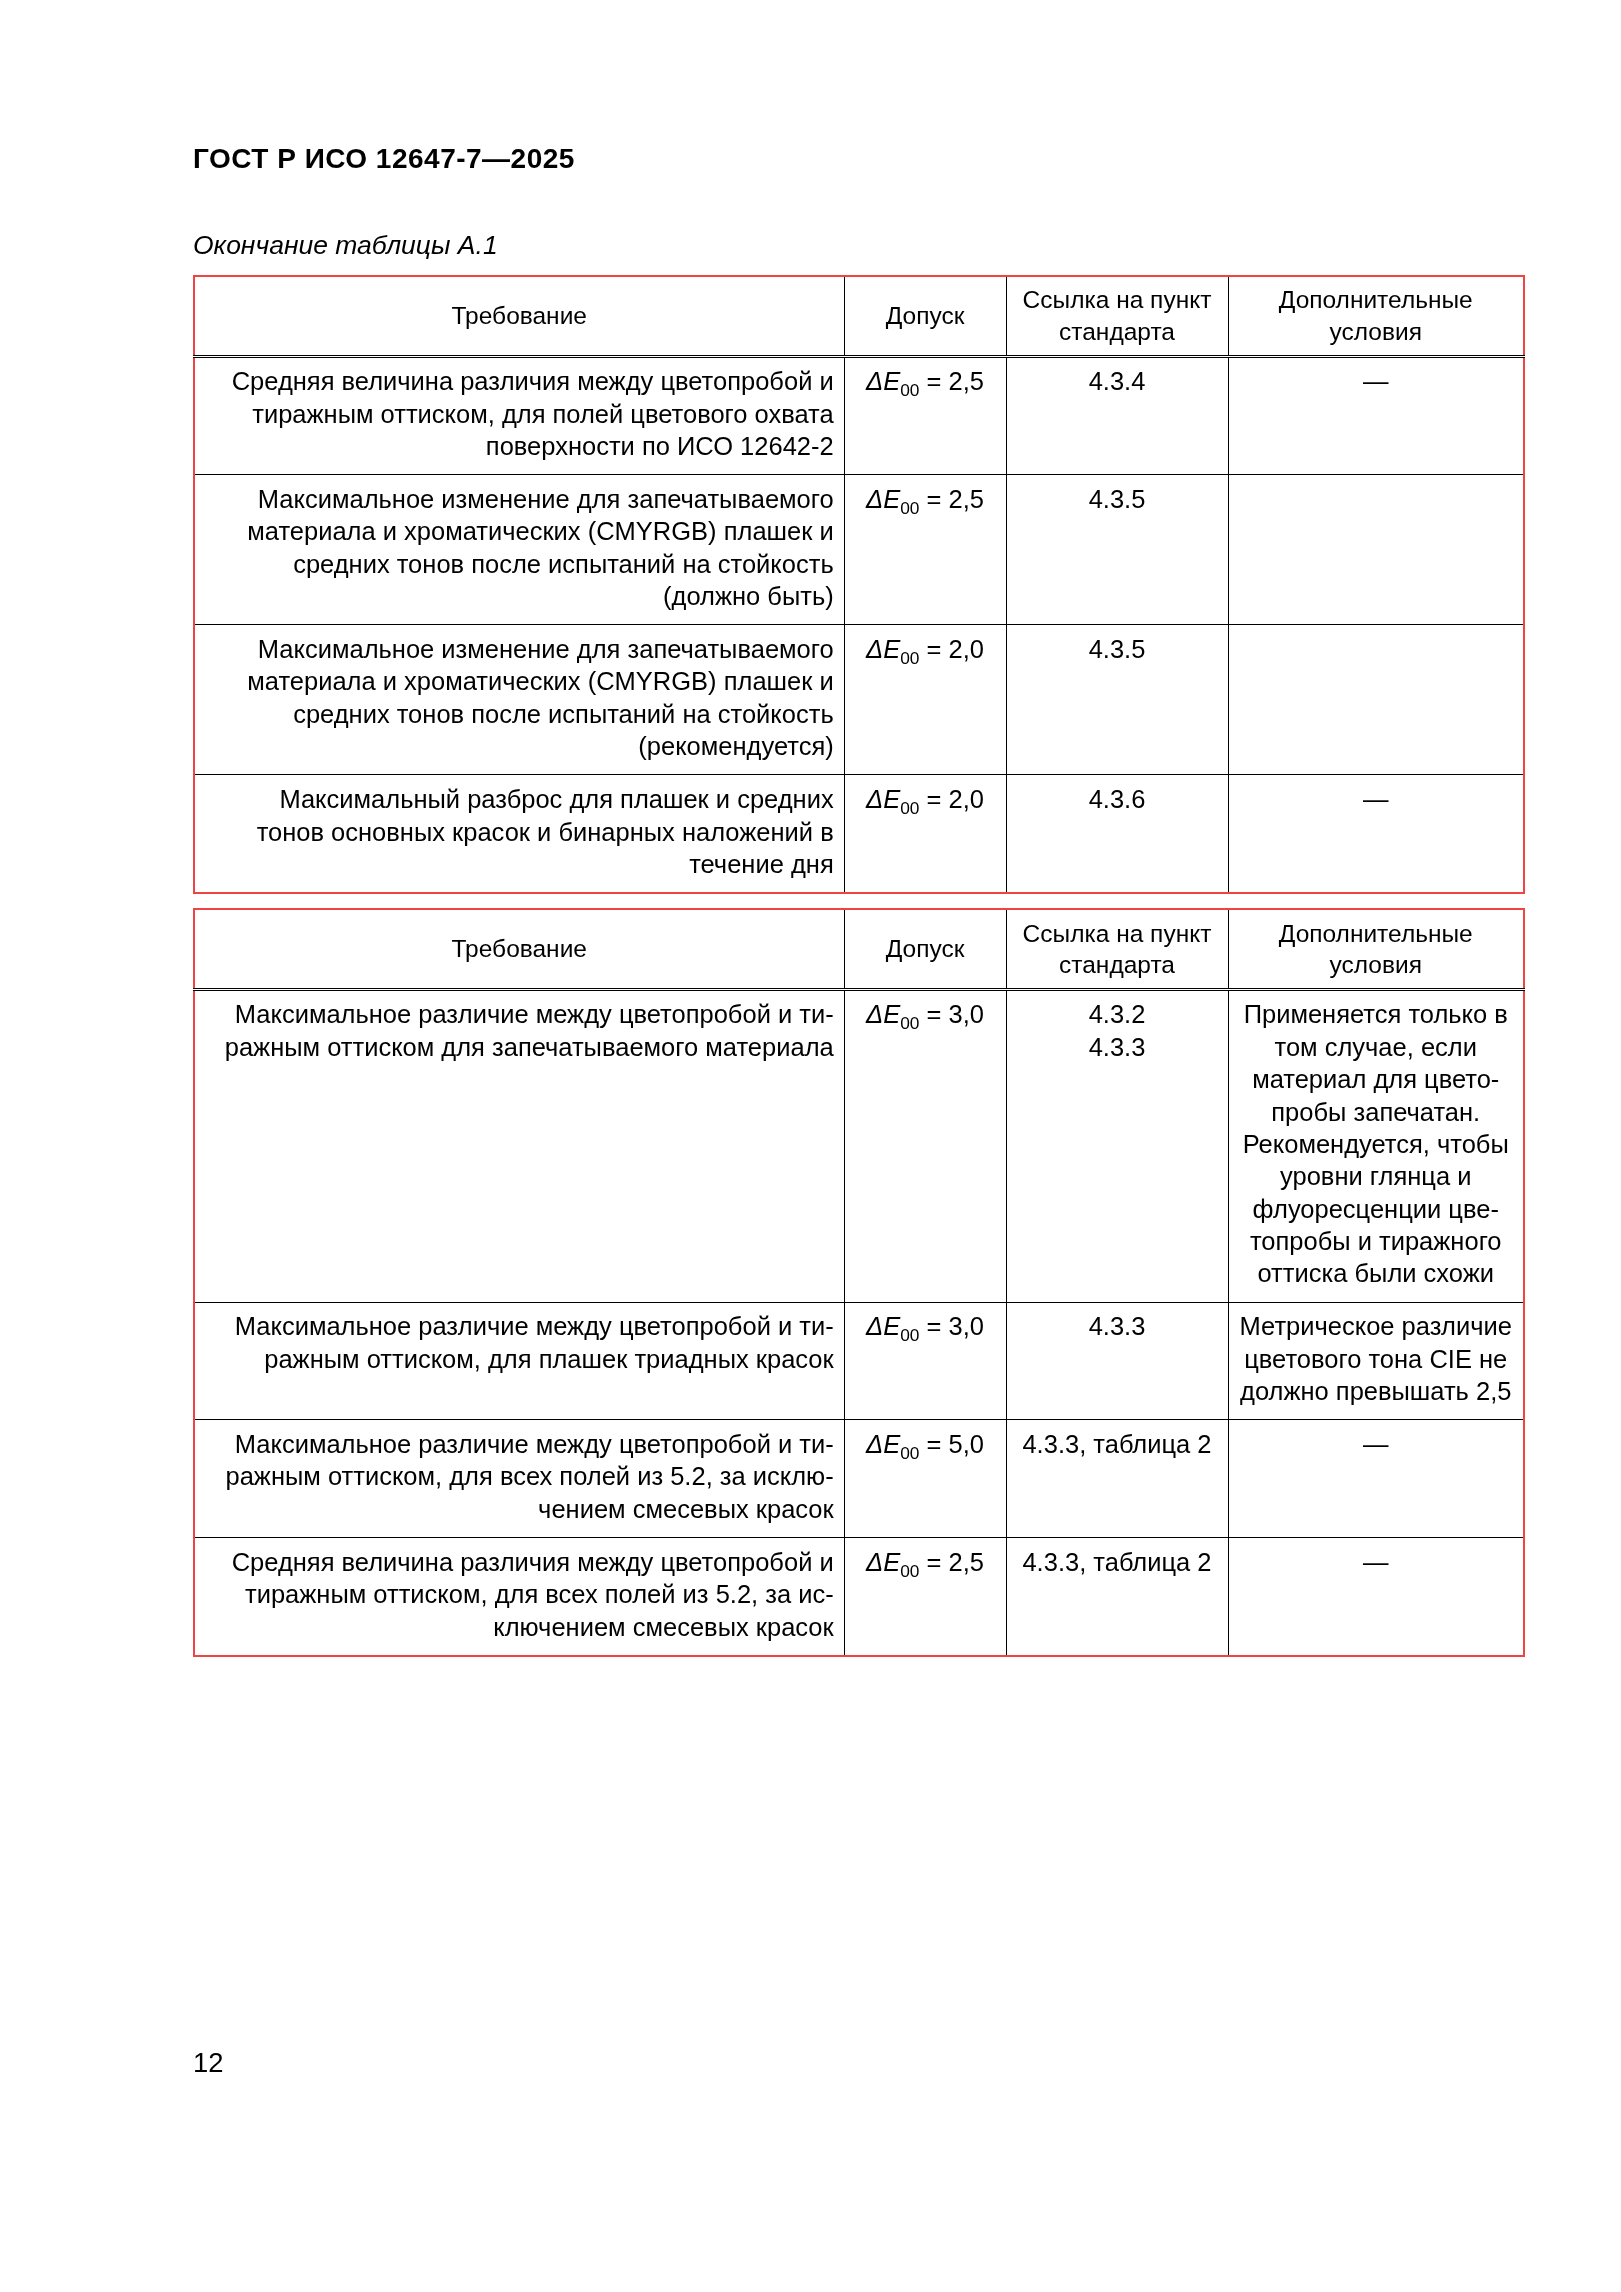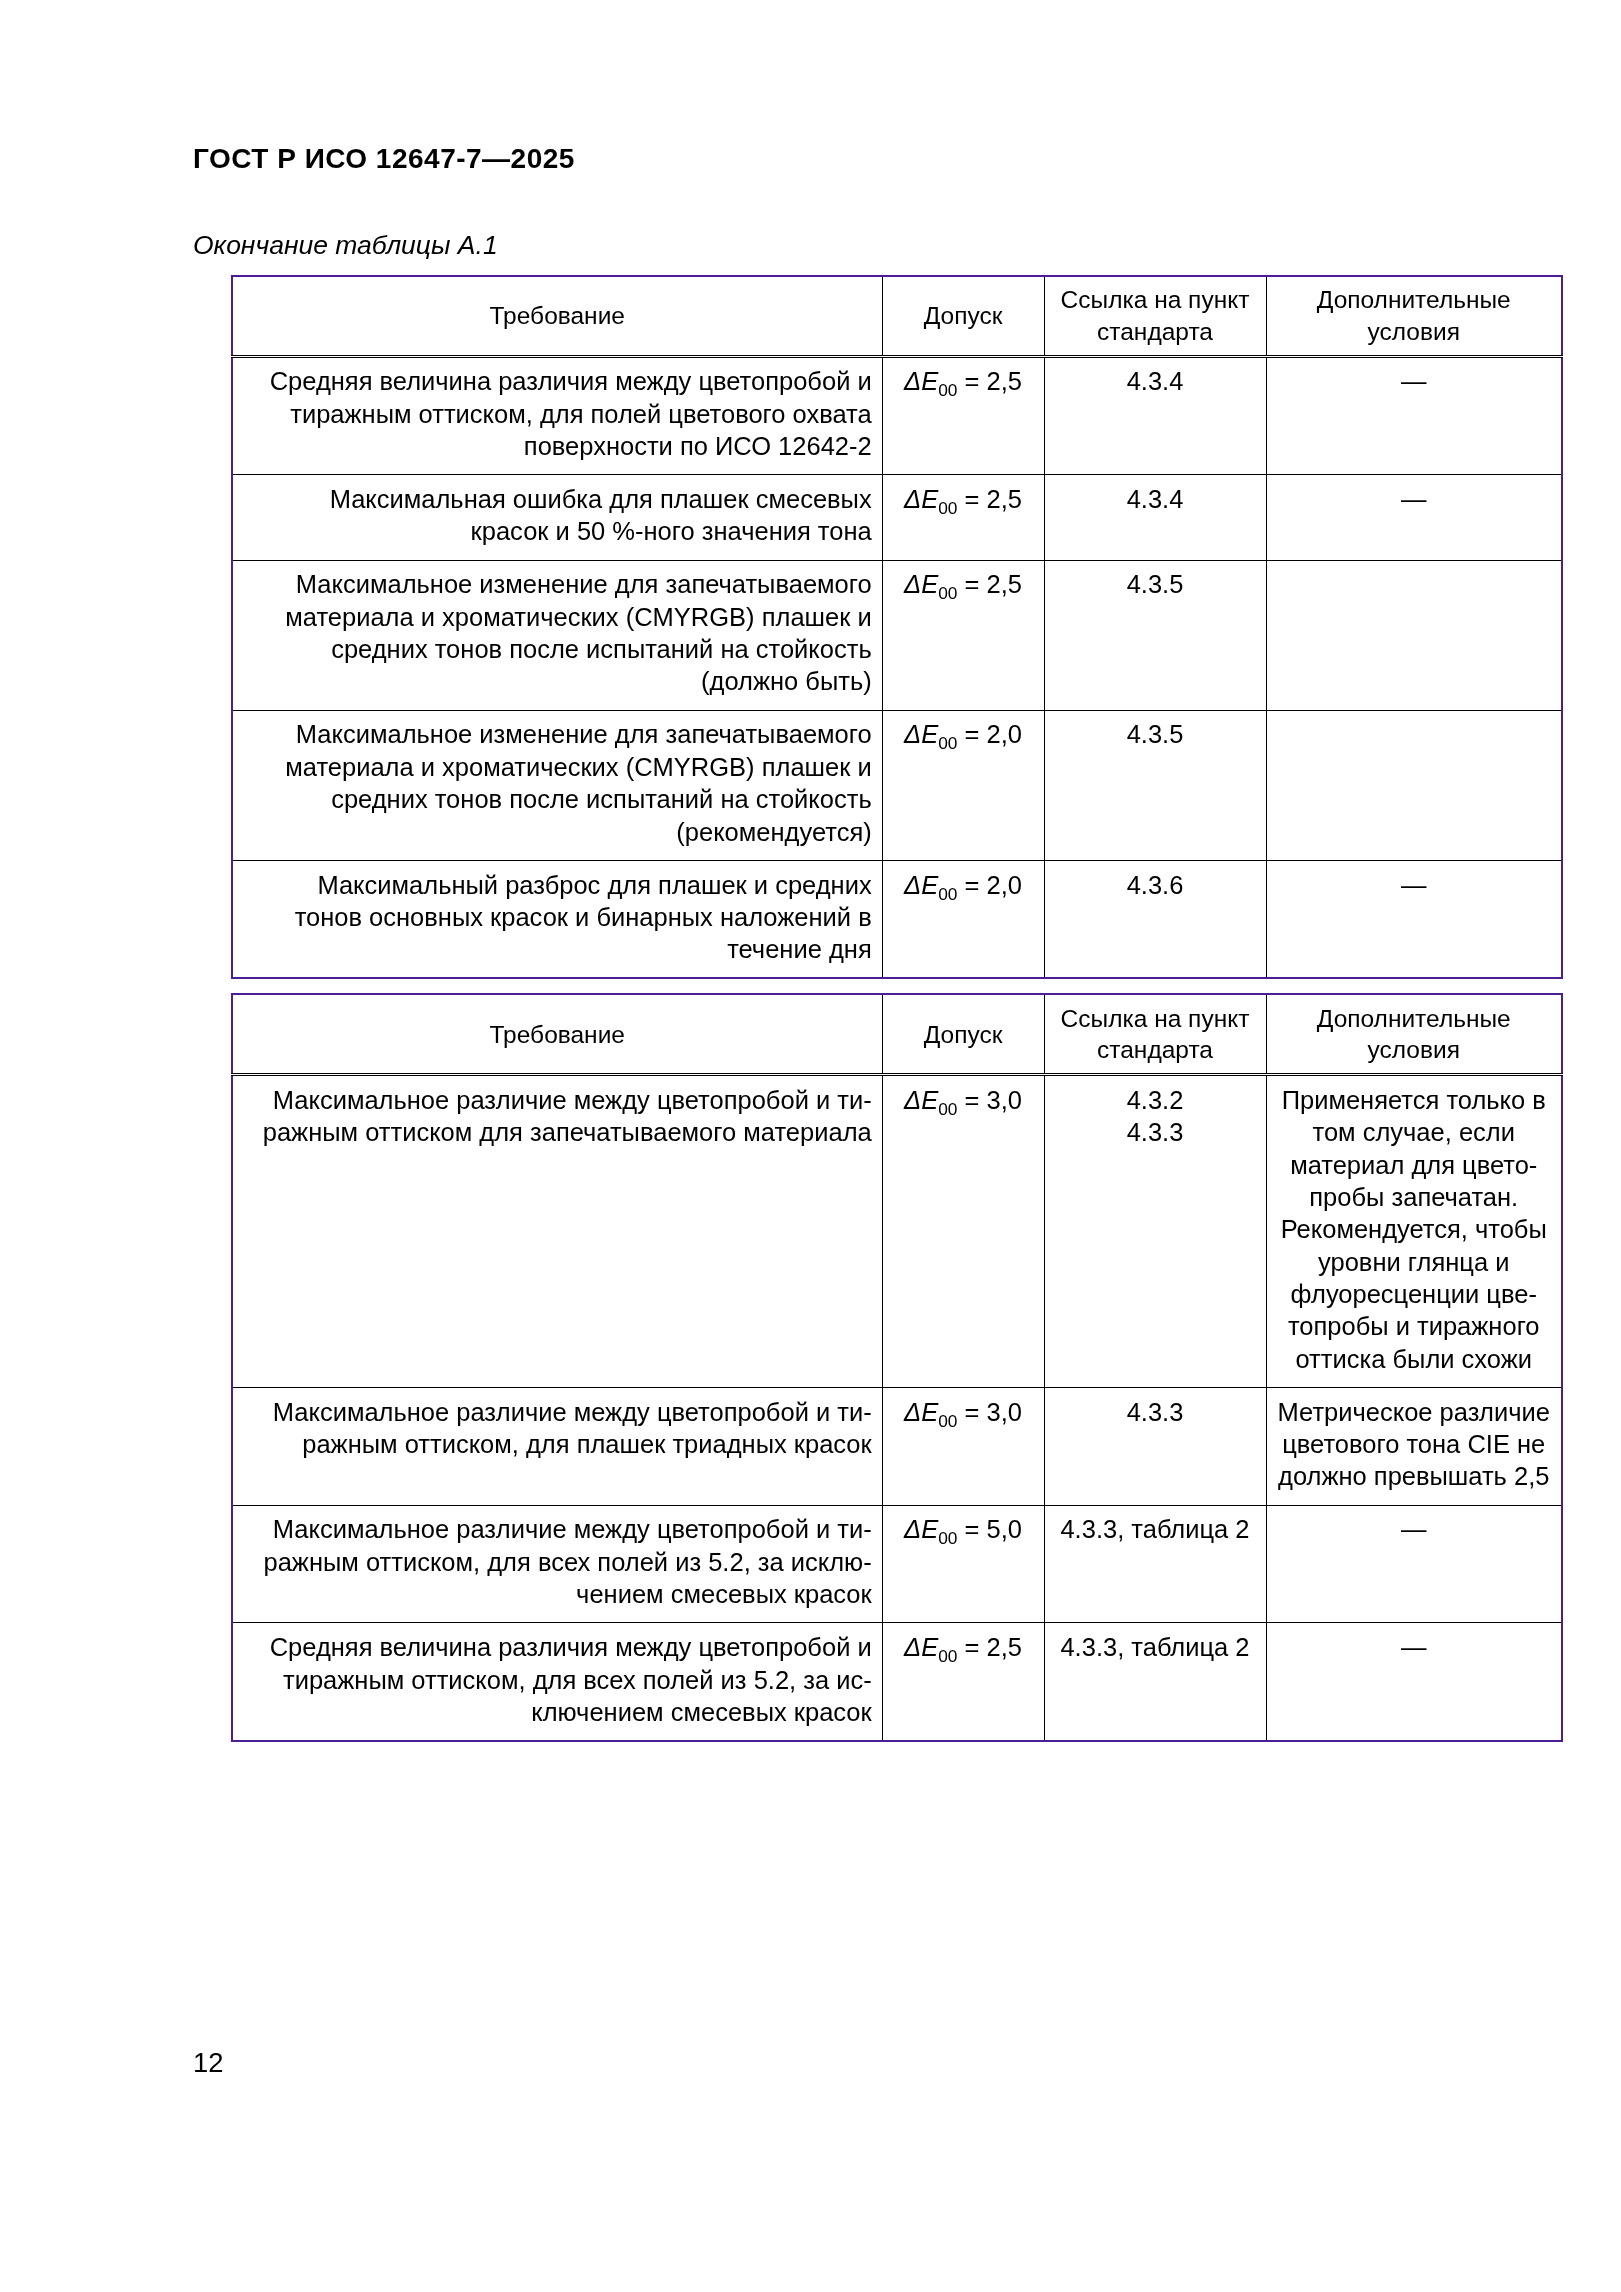--- a/index.html
+++ b/index.html
@@ -32,22 +32,21 @@
   }
   .caption-a2 {
     margin-top: 37px;
     font-size: 25.5px;
   }
   table.gost {
     margin-top: 13.7px;
     width: 1330px;
     table-layout: fixed;
     border-collapse: collapse;
-    border: 2px solid #4c1d95;
-    margin-left: 38px;
+    border: 2px solid #ef4444;
   }
   table.gost th, table.gost td {
     border: 1px solid #000;
     font-size: 25.5px;
     line-height: 1.27;
     vertical-align: top;
   }
   table.gost thead th {
     border-bottom: 3.9px double #000;
     vertical-align: middle;
@@ -96,26 +95,20 @@
           <th>Требование</th>
           <th>Допуск</th>
           <th>Ссылка на пункт
 стандарта</th>
           <th>Дополнительные условия</th>
         </tr>
       </thead>
       <tbody>
         <tr>
           <td class="req">Средняя величина различия между цветопробой и тиражным оттиском, для полей цветового охвата поверхности по ИСО 12642-2</td>
-          <td class="tol"><span class="de">ΔE</span><sub>00</sub><span> = 2,5</span></td>
-          <td class="ref">4.3.4</td>
-          <td class="cond">—</td>
-        </tr>
-        <tr>
-          <td class="req">Максимальная ошибка для плашек смесевых красок и 50 %-ного значения тона</td>
           <td class="tol"><span class="de">ΔE</span><sub>00</sub><span> = 2,5</span></td>
           <td class="ref">4.3.4</td>
           <td class="cond">—</td>
         </tr>
         <tr>
           <td class="req">Максимальное изменение для запечатываемого материала и хроматических (CMYRGB) плашек и средних тонов после испытаний на стойкость (должно быть)</td>
           <td class="tol"><span class="de">ΔE</span><sub>00</sub><span> = 2,5</span></td>
           <td class="ref">4.3.5</td>
           <td class="cond"></td>
         </tr>

